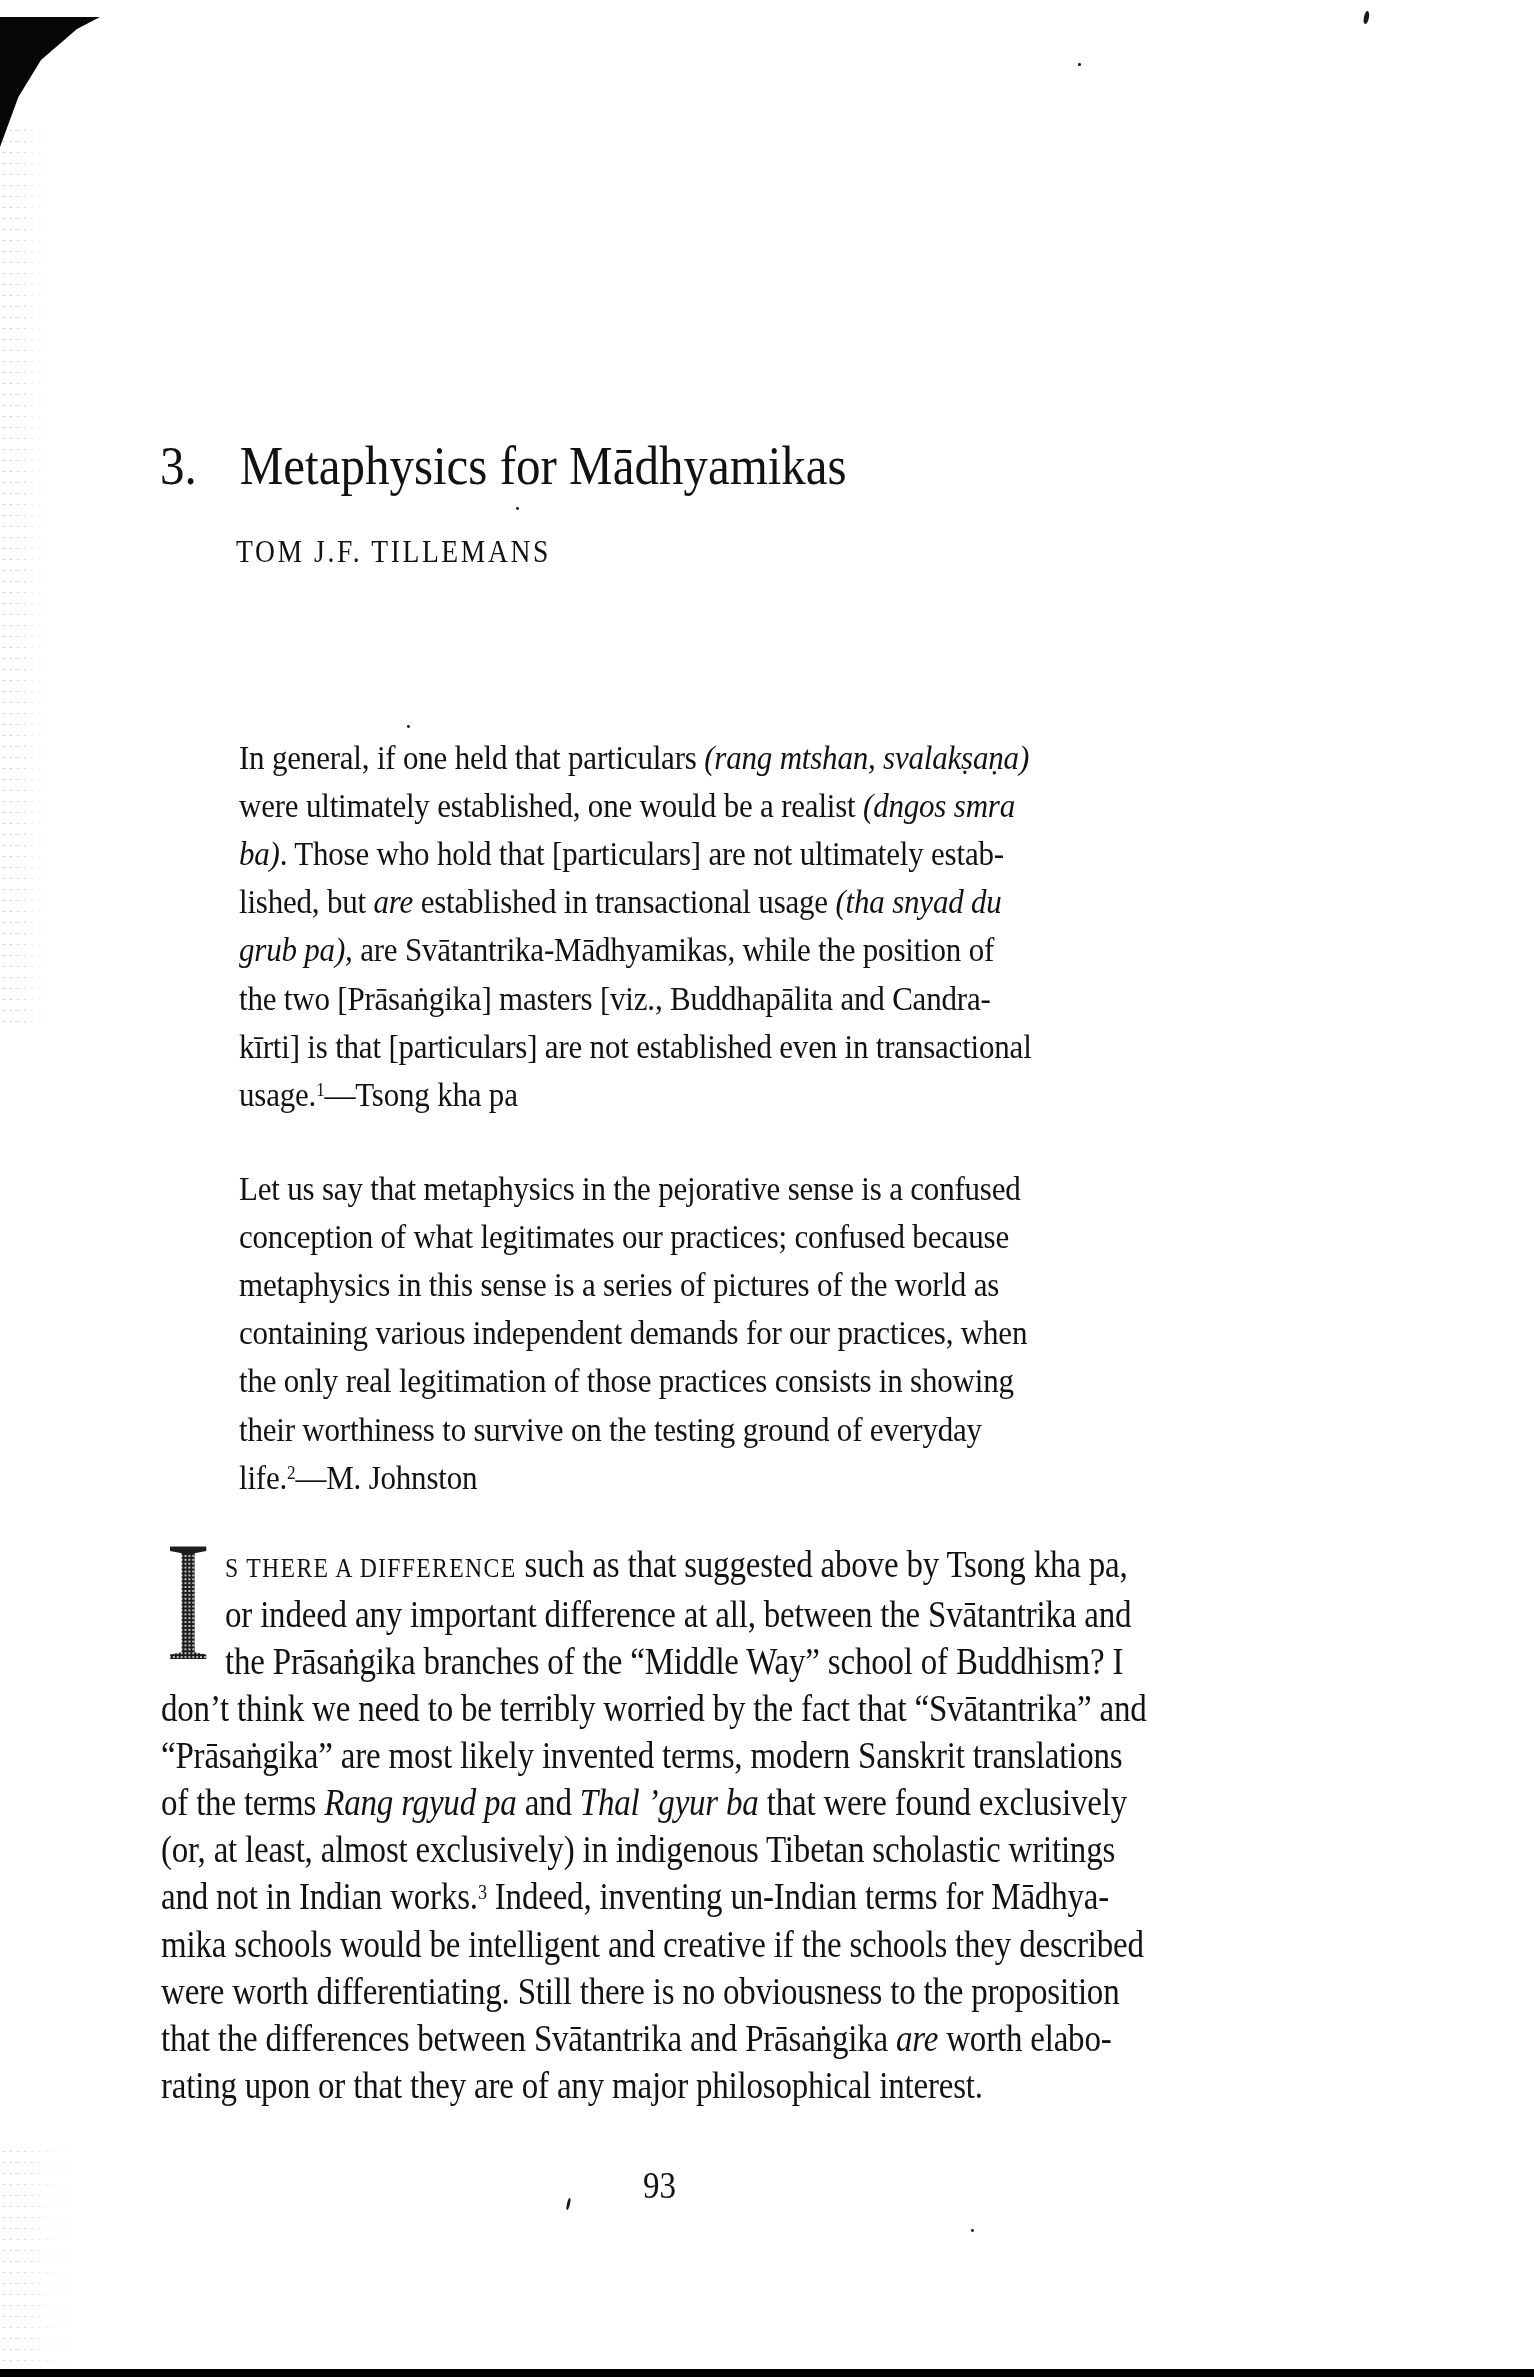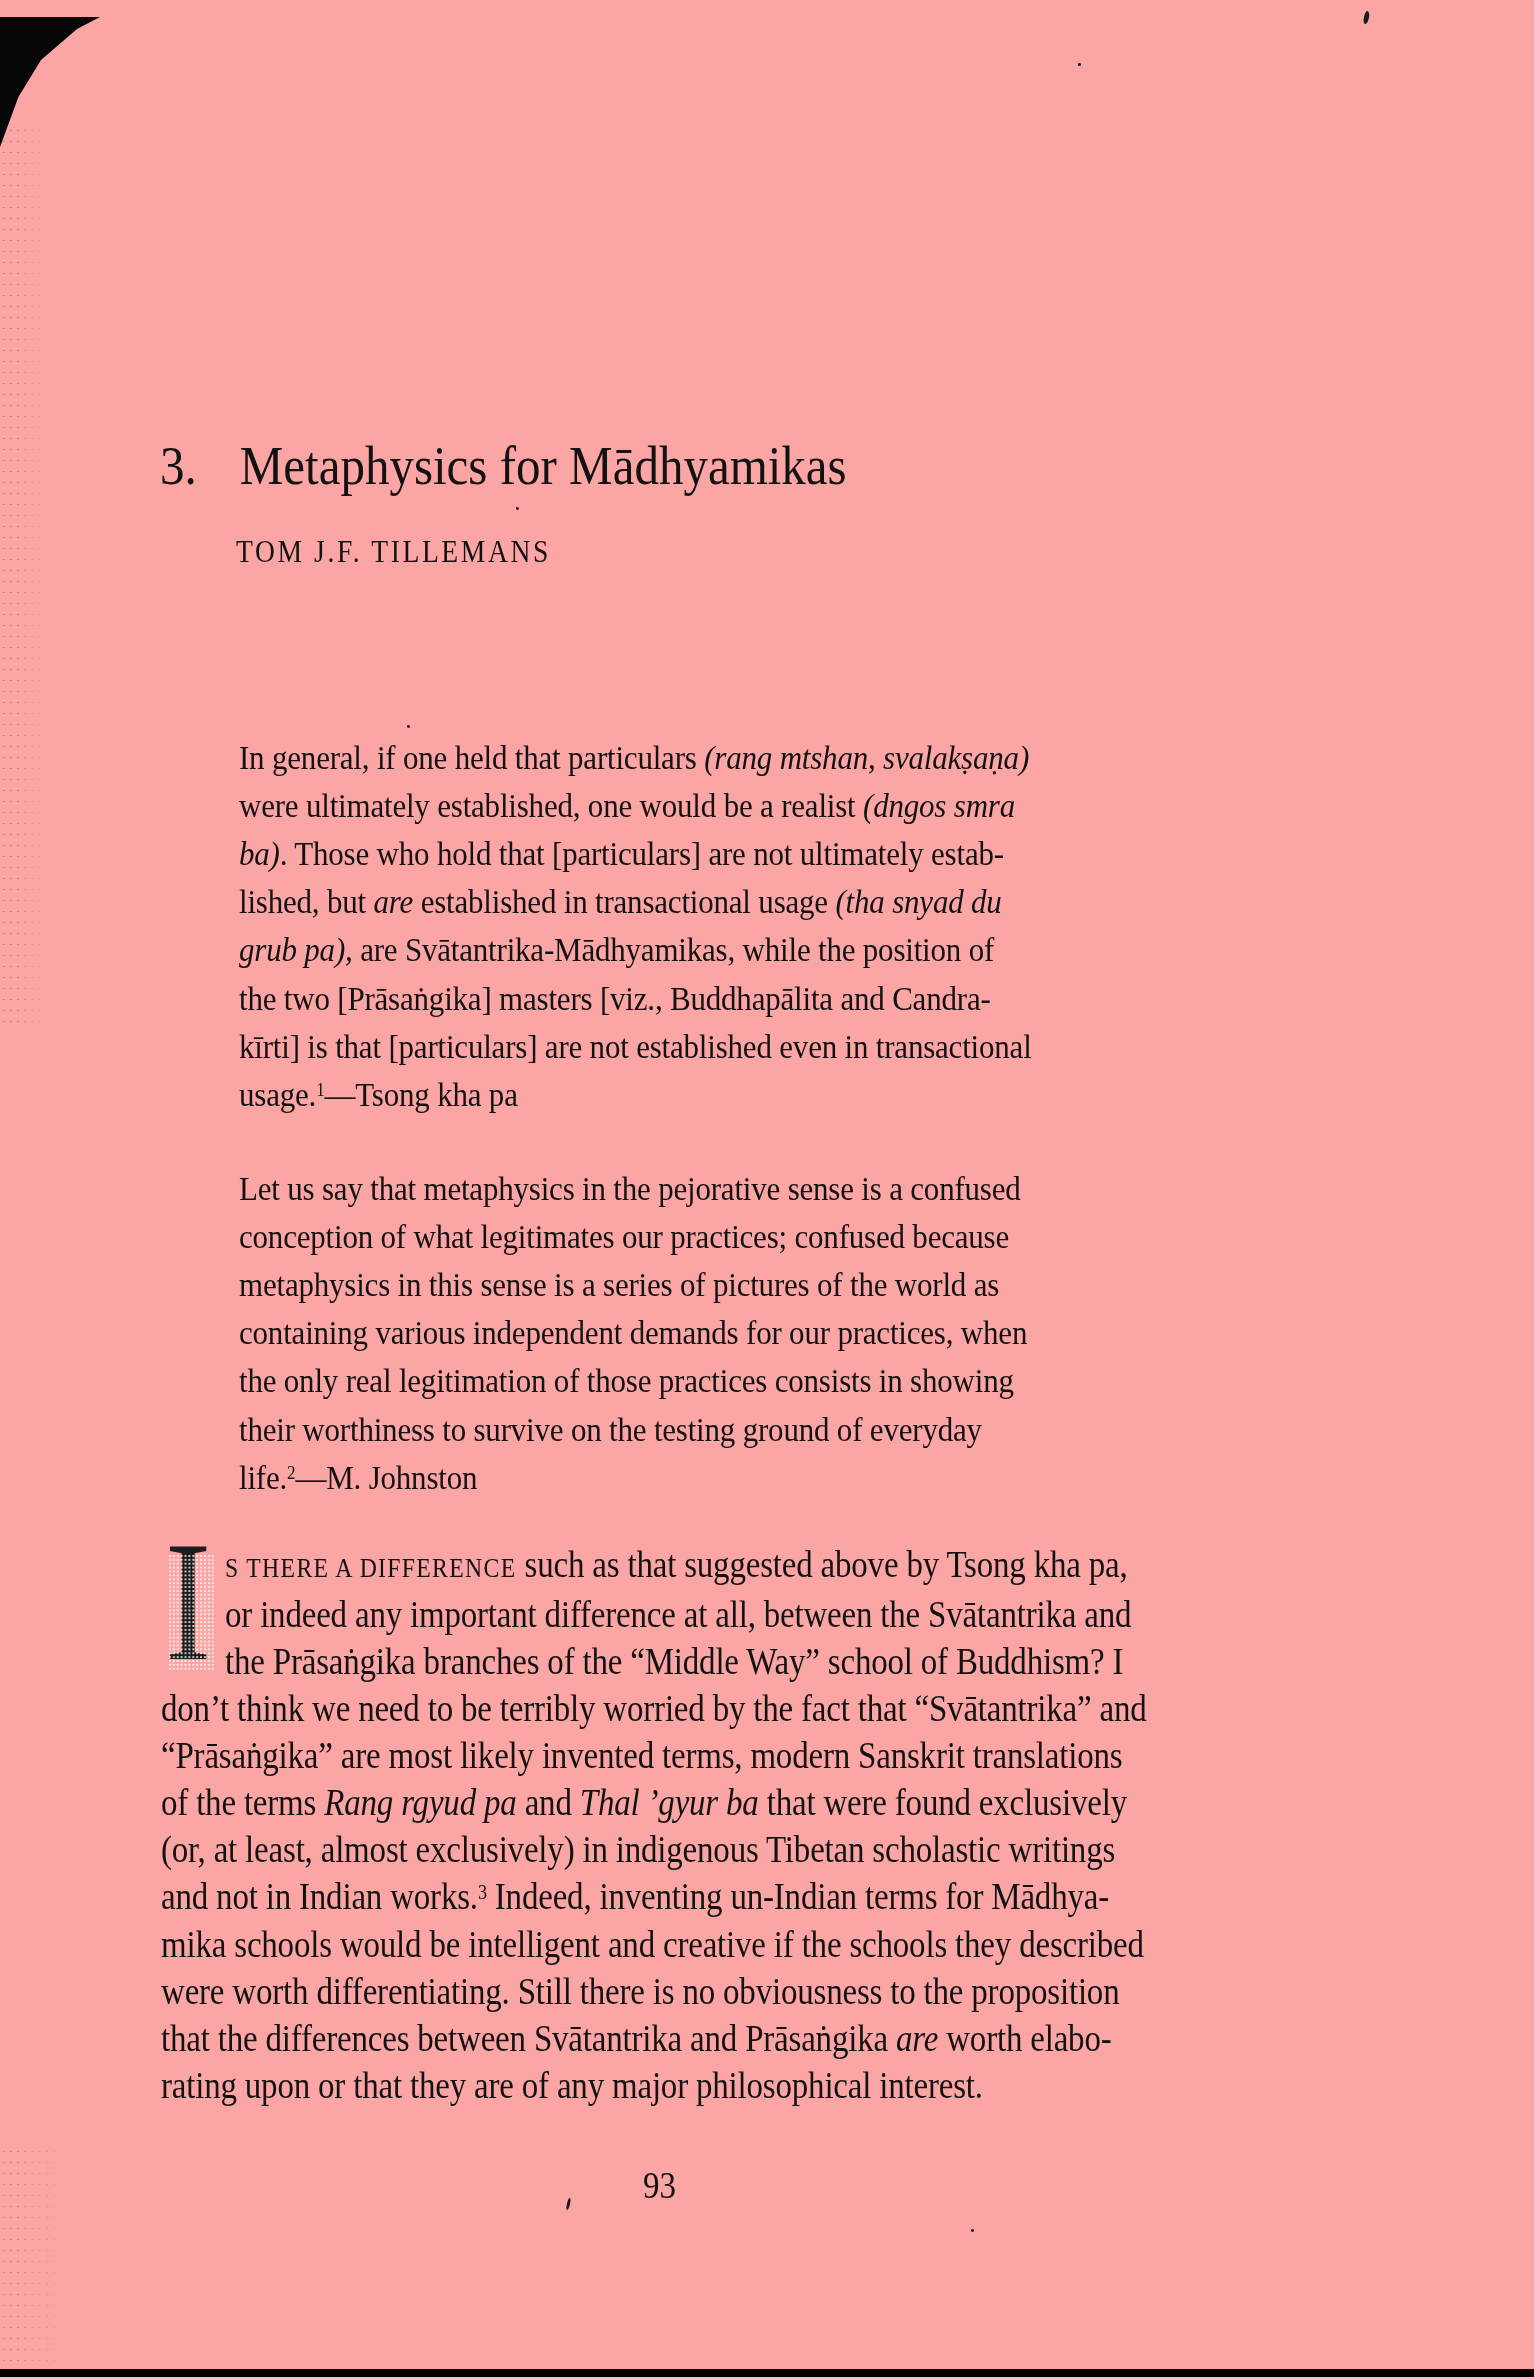--- a/index.html
+++ b/index.html
@@ -1,19 +1,19 @@
 <!DOCTYPE html>
 <html style="font-size:10.5px"><head>
 <meta charset="utf-8">
 <style>
   html,body{margin:0;padding:0;background:#e8e8e6;}
   .page{
     position:relative;
     width:1535px;height:2377px;
-    background:#fca5a5;
+    background:#ffffff;
     overflow:hidden;
     font-family:"Liberation Serif","DejaVu Serif",serif;
     color:#121212;
   }
 
   
   .corner-blob{
     position:absolute;left:0;top:0;width:112px;height:158px;
     background:#070707;
     clip-path:polygon(0 17px,100px 17px,77px 29px,41px 60px,18.4px 97px,0 147px);

